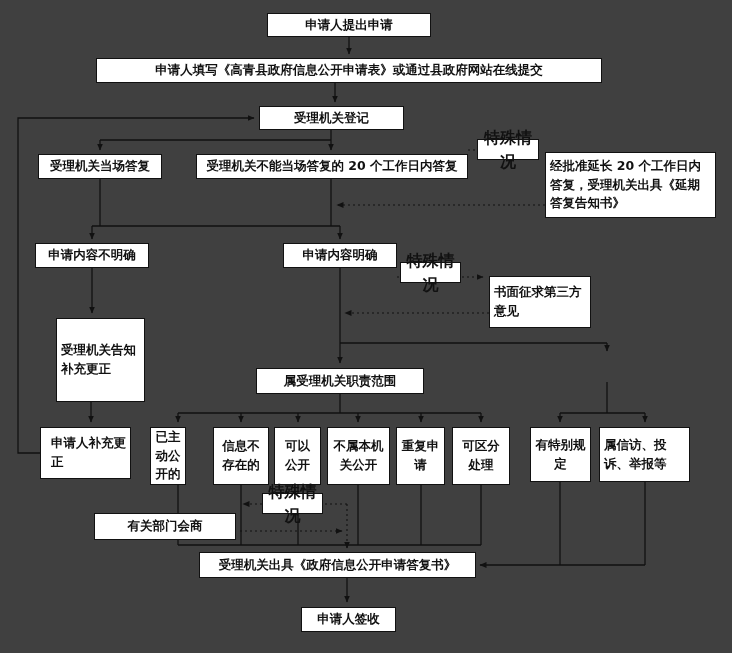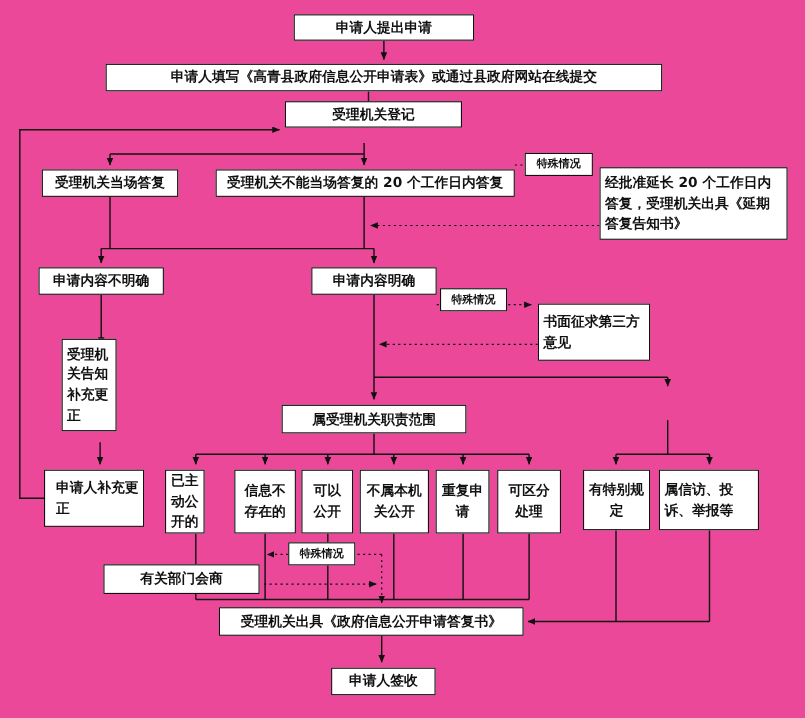--- a/index.html
+++ b/index.html
@@ -1,40 +1,40 @@
 <!DOCTYPE html>
 <html><head>
 <meta charset="utf-8">
 <style>
   html,body{margin:0;padding:0;background:#ffffff;}
   .canvas{
     position:relative;
     width:732px;height:653px;
-    background:#ec4899;
+    background:#404040;
     font-family:"DejaVu Sans","Liberation Sans",sans-serif;
     overflow:hidden;
   }
   svg.wires{position:absolute;left:0;top:0;}
   .node{
     position:absolute;
     box-sizing:border-box;
     border:1.4px solid #111111;
     background:#ffffff;
     display:flex;
     align-items:center;
     justify-content:center;
     text-align:center;
     font-weight:bold;
     font-size:12.5px;
     line-height:1.5;
     color:#111111;
     padding:2px 4px;
     z-index:2;
   }
-  .node.small{font-size:10px;padding:1px 2px;}
+  .node.small{font-size:16px;padding:1px 2px;}
   .node.ta-l{text-align:left;justify-content:flex-start;}
 </style>
 </head>
 <body>
 
 <div class="canvas">
 
   <svg class="wires" width="732" height="653" viewBox="0 0 732 653">
     <defs>
       <marker id="arr" markerWidth="9" markerHeight="8" refX="6.5" refY="3" orient="auto" markerUnits="userSpaceOnUse">
@@ -95,33 +95,33 @@
       <path d="M347 504 V545"></path>
       <path d="M347 504 H243" marker-end="url(#arr)"></path>
       <path d="M240 531 H342" marker-end="url(#arr)"></path>
     </g>
   </svg>
 
   <div class="node" style="left:267px;top:13px;width:164px;height:24px;">申请人提出申请</div>
 
   <div class="node" style="left:96px;top:58px;width:506px;height:25px;">申请人填写《高青县政府信息公开申请表》或通过县政府网站在线提交</div>
 
-  <div class="node" style="left:259px;top:92px;width:161px;height:24px;">受理机关登记</div>
+  <div class="node" style="left:259px;top:106px;width:145px;height:24px;">受理机关登记</div>
 
   <div class="node" style="left:38px;top:154px;width:124px;height:25px;">受理机关当场答复</div>
   <div class="node" style="left:196px;top:154px;width:272px;height:25px;">受理机关不能当场答复的 20 个工作日内答复</div>
   <div class="node small" style="left:477px;top:139px;width:62px;height:21px;">特殊情况</div>
   <div class="node ta-l" style="left:545px;top:152px;width:171px;height:66px;">经批准延长 20 个工作日内答复，受理机关出具《延期答复告知书》</div>
 
   <div class="node" style="left:35px;top:243px;width:114px;height:25px;">申请内容不明确</div>
   <div class="node" style="left:283px;top:243px;width:114px;height:25px;">申请内容明确</div>
   <div class="node small" style="left:400px;top:262px;width:61px;height:21px;">特殊情况</div>
   <div class="node ta-l" style="left:489px;top:276px;width:102px;height:52px;">书面征求第三方意见</div>
 
-  <div class="node ta-l" style="left:56px;top:308px;width:50px;height:84px;">受理机关告知补充更正</div>
+  <div class="node ta-l" style="left:56px;top:318px;width:89px;height:84px;">受理机关告知补充更正</div>
   <div class="node" style="left:256px;top:368px;width:168px;height:26px;">属受理机关职责范围</div>
 
   <div class="node ta-l" style="left:40px;top:427px;width:91px;height:52px;padding-left:10px;">申请人补充更正</div>
   <div class="node" style="left:150px;top:427px;width:36px;height:58px;">已主动公开的</div>
   <div class="node" style="left:213px;top:427px;width:56px;height:58px;text-align:center;">信息不存在的</div>
   <div class="node" style="left:274px;top:427px;width:47px;height:58px;">可以公开</div>
   <div class="node" style="left:327px;top:427px;width:63px;height:58px;">不属本机关公开</div>
   <div class="node" style="left:396px;top:427px;width:49px;height:58px;">重复申请</div>
   <div class="node" style="left:452px;top:427px;width:58px;height:58px;">可区分处理</div>
   <div class="node" style="left:530px;top:427px;width:61px;height:55px;text-align:center;">有特别规定</div>

